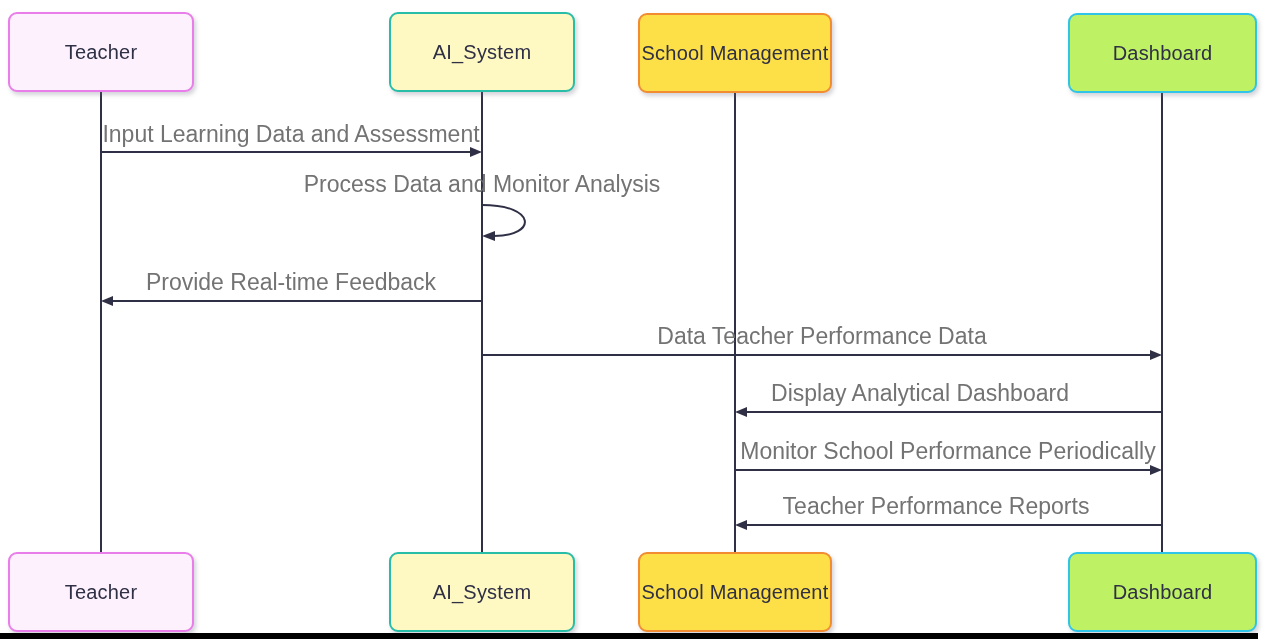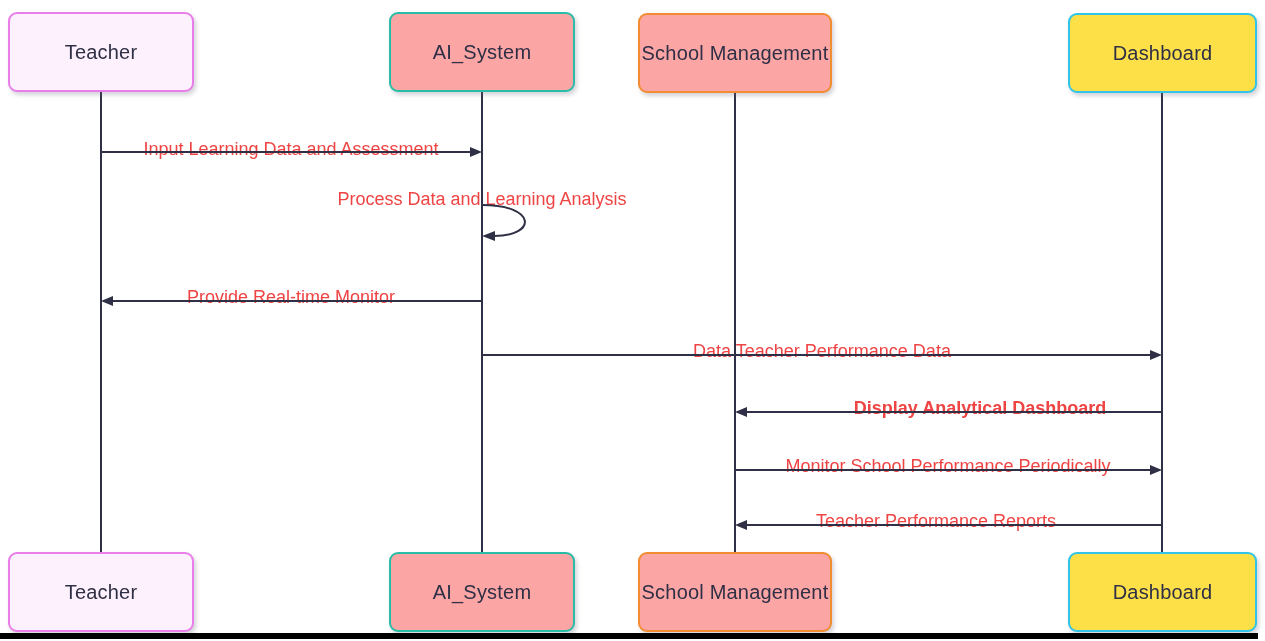--- a/index.html
+++ b/index.html
@@ -8,27 +8,27 @@
     font-family:"Liberation Sans", sans-serif;color:#2f2f45;overflow:hidden;
   }
   .actor{
     position:absolute;height:80px;border:2px solid;border-radius:9px;
     display:flex;align-items:center;justify-content:center;
     font-size:20px;letter-spacing:.2px;color:#2f2f45;
     box-shadow:2px 3px 4px rgba(110,110,130,.30);box-sizing:border-box;
     white-space:nowrap;
   }
   .a-teacher{border-color:#e97de9;background:#fcf1fc;}
-  .a-ai{border-color:#27bda7;background:#fca5a5;}
-  .a-school{border-color:#f18c32;background:#fca5a5;}
-  .a-dash{border-color:#2fc4e8;background:#fde047;}
+  .a-ai{border-color:#27bda7;background:#fef9c3;}
+  .a-school{border-color:#f18c32;background:#fde047;}
+  .a-dash{border-color:#2fc4e8;background:#bef264;}
   .lifeline{position:absolute;width:2px;top:92px;height:460px;background:#2f2f45;}
   .msg-label{
     position:absolute;transform:translateX(-50%);white-space:nowrap;
-    font-size:18px;color:#ef4444;margin-top:18px;
+    font-size:23px;color:#737373;
   }
   .arrow{position:absolute;height:2px;background:#2f2f45;}
   .arrow::after{
     content:"";position:absolute;top:-4px;width:0;height:0;
     border-top:5px solid transparent;border-bottom:5px solid transparent;
   }
   .dir-right::after{right:-12px;border-left:12px solid #2f2f45;}
   .dir-left::after{left:-12px;border-right:12px solid #2f2f45;}
   .selfloop{position:absolute;left:481px;top:202px;}
   .bottom-bar{position:absolute;left:0;top:633px;width:1258px;height:6px;background:#000000;}
@@ -65,33 +65,33 @@
   <div class="actor a-school" style="left:638px;top:552px;width:194px;">
       <span>School Management</span>
     </div>
   <div class="actor a-dash" style="left:1068px;top:552px;width:189px;">
       <span>Dashboard</span>
     </div>
 
   <div class="msg-label" style="left:291px;top:121px;">Input Learning Data and Assessment</div>
   <div class="arrow dir-right" style="left:101px;top:151px;width:369px;"></div>
 
-  <div class="msg-label" style="left:482px;top:171px;">Process Data and Learning Analysis</div>
+  <div class="msg-label" style="left:482px;top:171px;">Process Data and Monitor Analysis</div>
   <svg class="selfloop" width="70" height="42" viewBox="0 0 70 42">
     <path d="M1,3 C56,3 56,34 13,34" fill="none" stroke="#2f2f45" stroke-width="2"></path>
     <polygon points="14,29 14,39 1,34" fill="#2f2f45"></polygon>
   </svg>
 
-  <div class="msg-label" style="left:291px;top:269px;">Provide Real-time Monitor</div>
+  <div class="msg-label" style="left:291px;top:269px;">Provide Real-time Feedback</div>
   <div class="arrow dir-left" style="left:113px;top:300px;width:369px;"></div>
 
   <div class="msg-label" style="left:822px;top:323px;">Data Teacher Performance Data</div>
   <div class="arrow dir-right" style="left:482px;top:354px;width:668px;"></div>
 
-  <div class="msg-label" style="left:980px;top:380px;font-weight:bold;">Display Analytical Dashboard</div>
+  <div class="msg-label" style="left:920px;top:380px;">Display Analytical Dashboard</div>
   <div class="arrow dir-left" style="left:747px;top:411px;width:415px;"></div>
 
   <div class="msg-label" style="left:948px;top:438px;">Monitor School Performance Periodically</div>
   <div class="arrow dir-right" style="left:735px;top:469px;width:415px;"></div>
 
   <div class="msg-label" style="left:936px;top:493px;">Teacher Performance Reports</div>
   <div class="arrow dir-left" style="left:747px;top:524px;width:415px;"></div>
 
   <div class="bottom-bar"></div>
 

